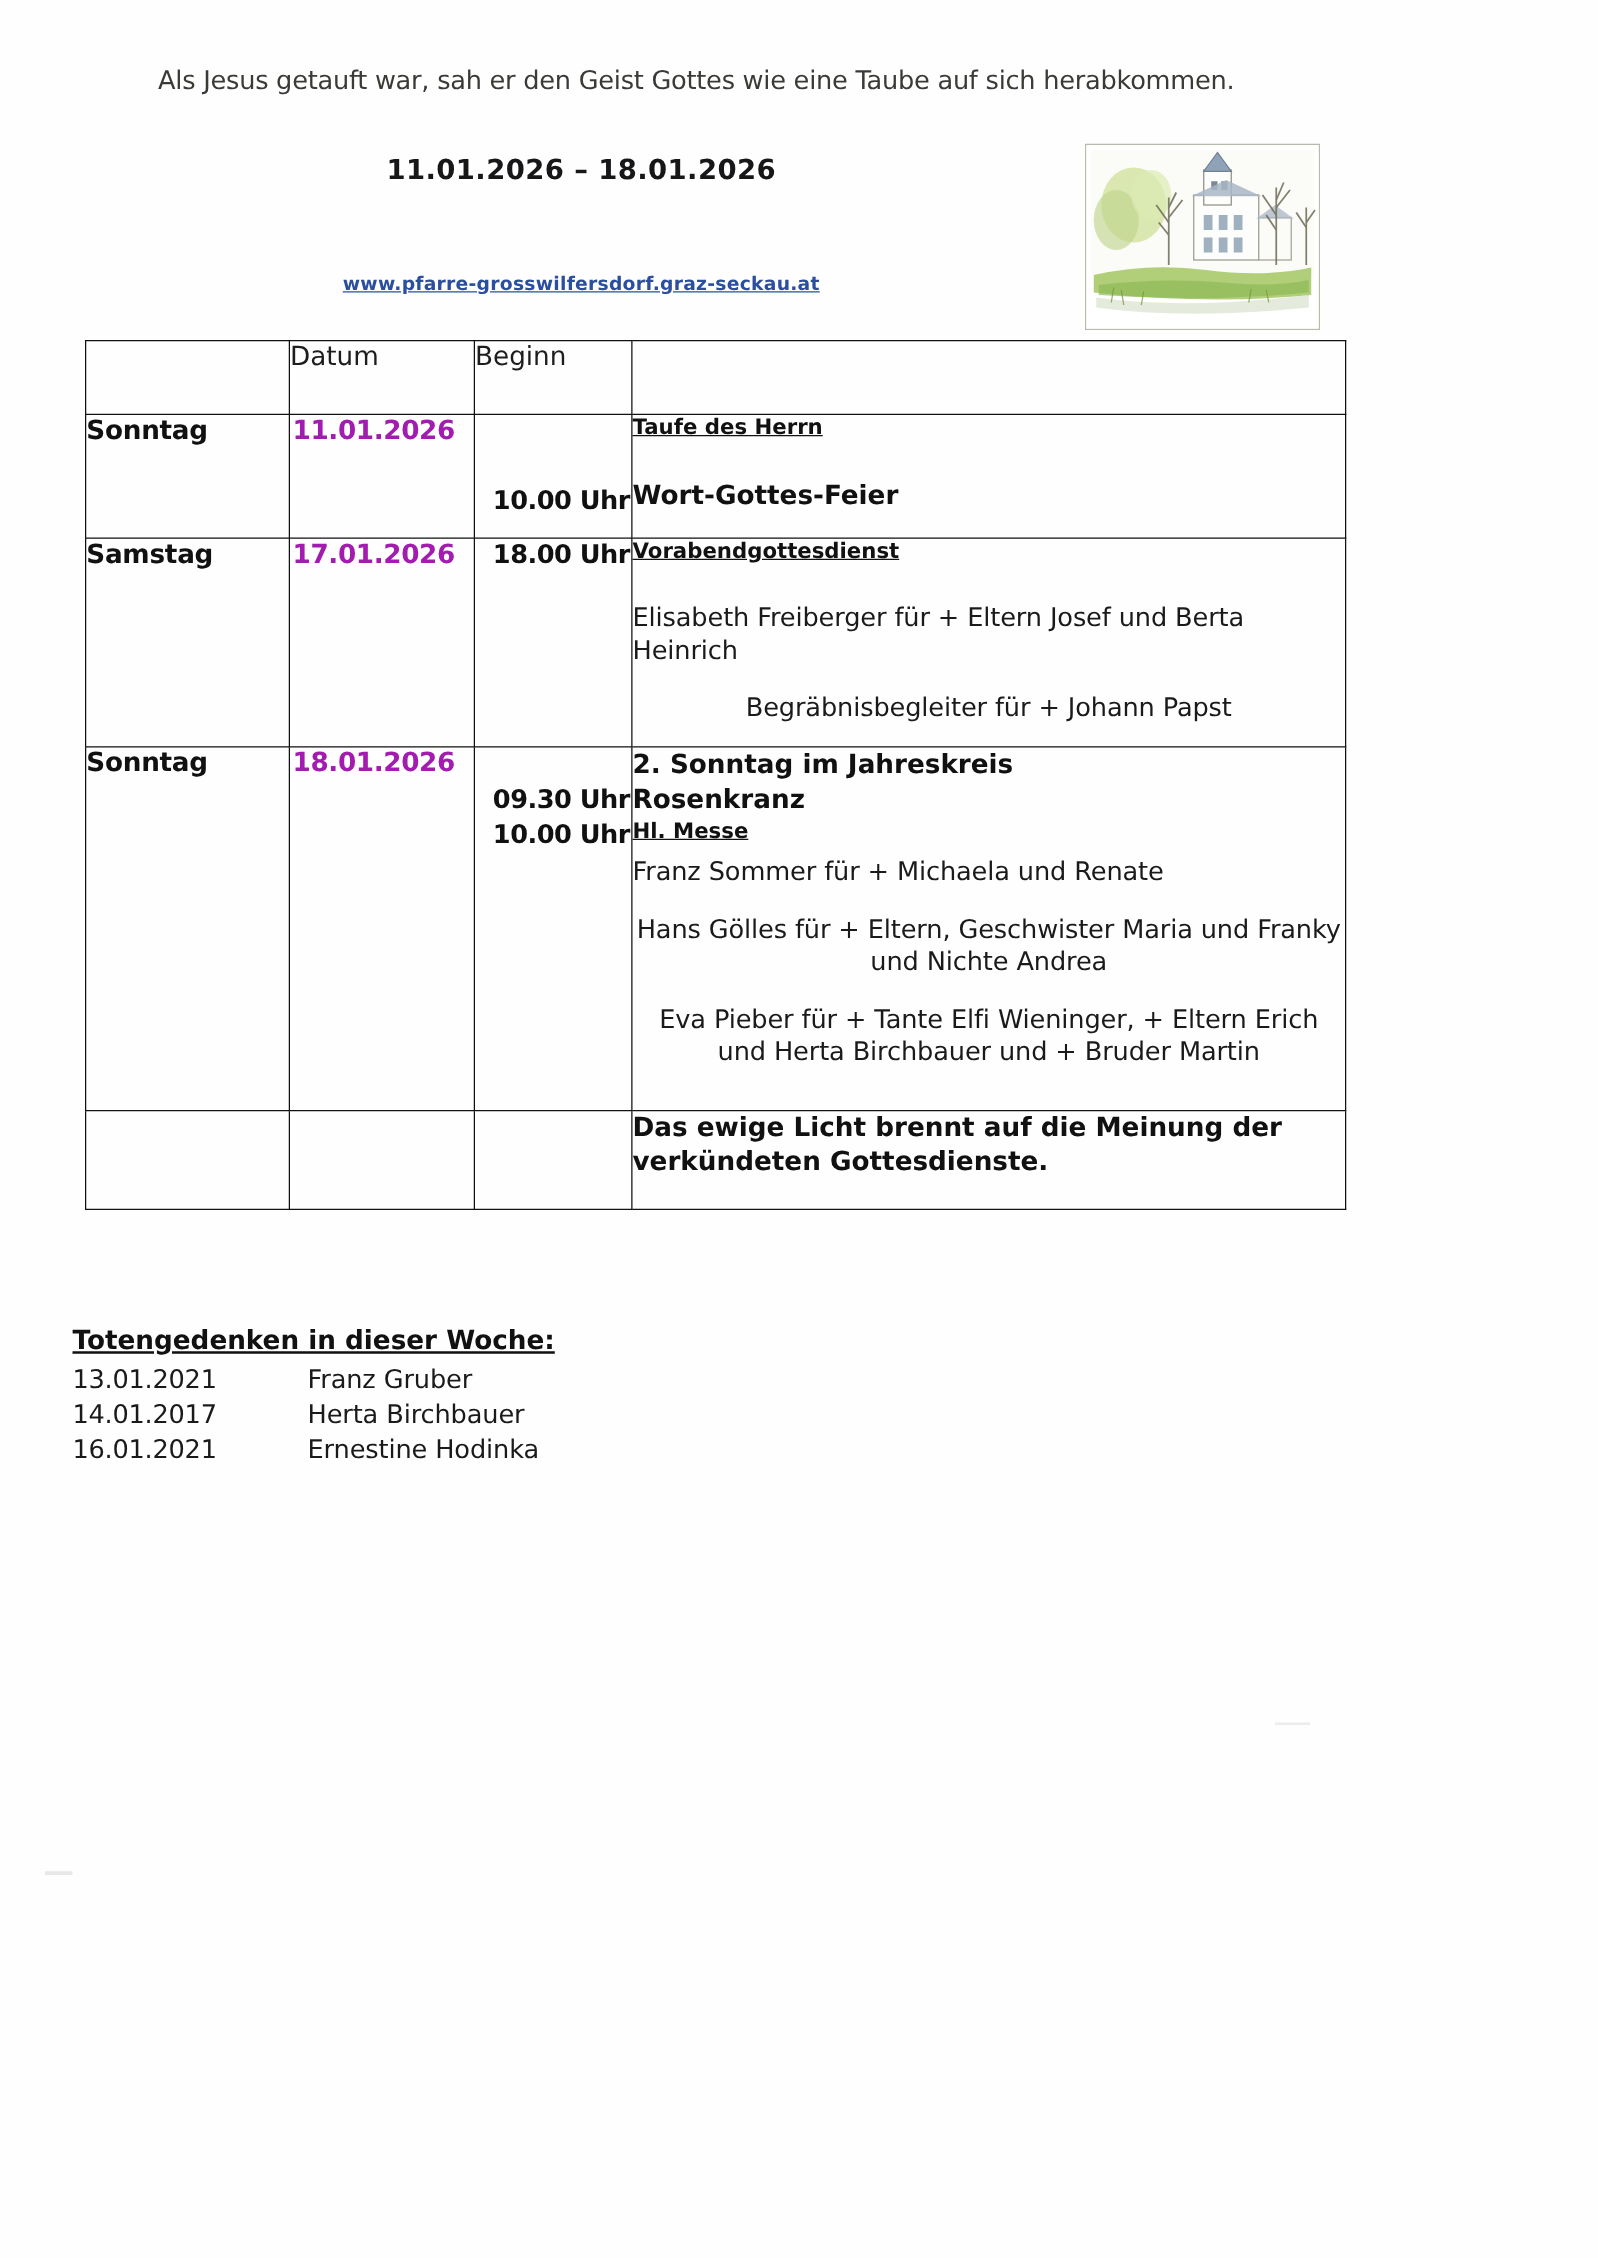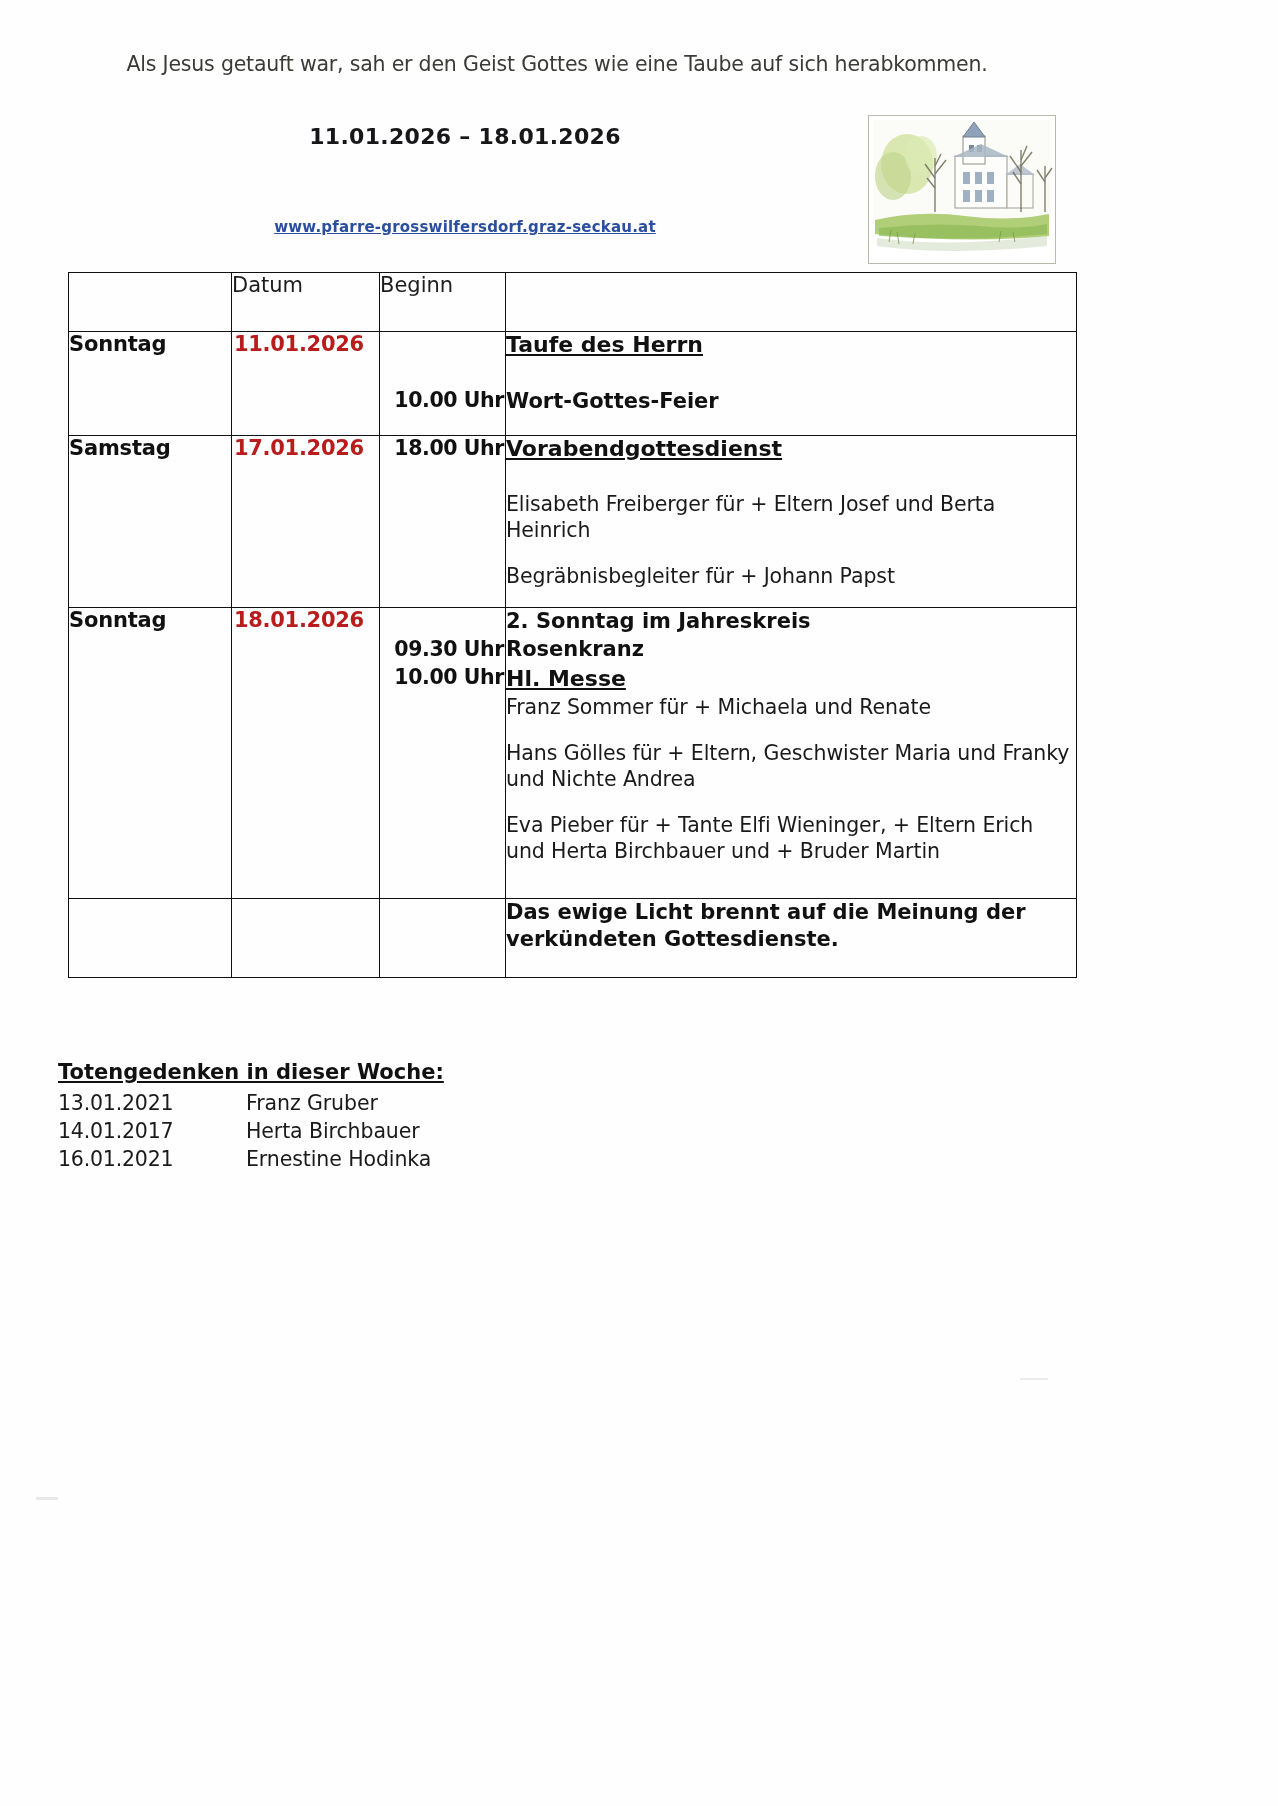--- a/index.html
+++ b/index.html
@@ -117,36 +117,36 @@
 
   .bold-day {
     font-size: 21px;
     font-weight: bold;
     color: #111111;
     letter-spacing: -0.2px;
   }
   .bold-date {
     font-size: 21px;
     font-weight: bold;
-    color: #b91c1c;
+    color: #a21caf;
     letter-spacing: -0.3px;
     text-align: left;
     padding-left: 2px;
   }
   .bold-time {
     font-size: 20.5px;
     font-weight: bold;
     color: #111111;
     letter-spacing: -0.4px;
     text-align: right;
     padding-right: 1px;
     white-space: nowrap;
   }
   .feast {
-    font-size: 22px;
+    font-size: 17px;
     font-weight: bold;
     color: #111111;
     text-decoration: underline;
     display: inline-block;
   }
   .feast-plain {
     font-size: 21px;
     font-weight: bold;
     color: #111111;
     display: inline-block;
@@ -156,21 +156,21 @@
     font-weight: bold;
     color: #111111;
     display: inline-block;
   }
   .intention {
     font-size: 20.5px;
     color: #1a1a1a;
     line-height: 1.27;
     letter-spacing: -0.1px;
   }
-  .intention + .intention { margin-top: 20px; }
+  .intention + .intention { margin-top: 20px; text-align: center; }
 
   .times-stack .tline {
     line-height: 1.33;
     height: 28px;
   }
   .info-stack .iline {
     line-height: 1.33;
     height: 28px;
   }
   .notice {

